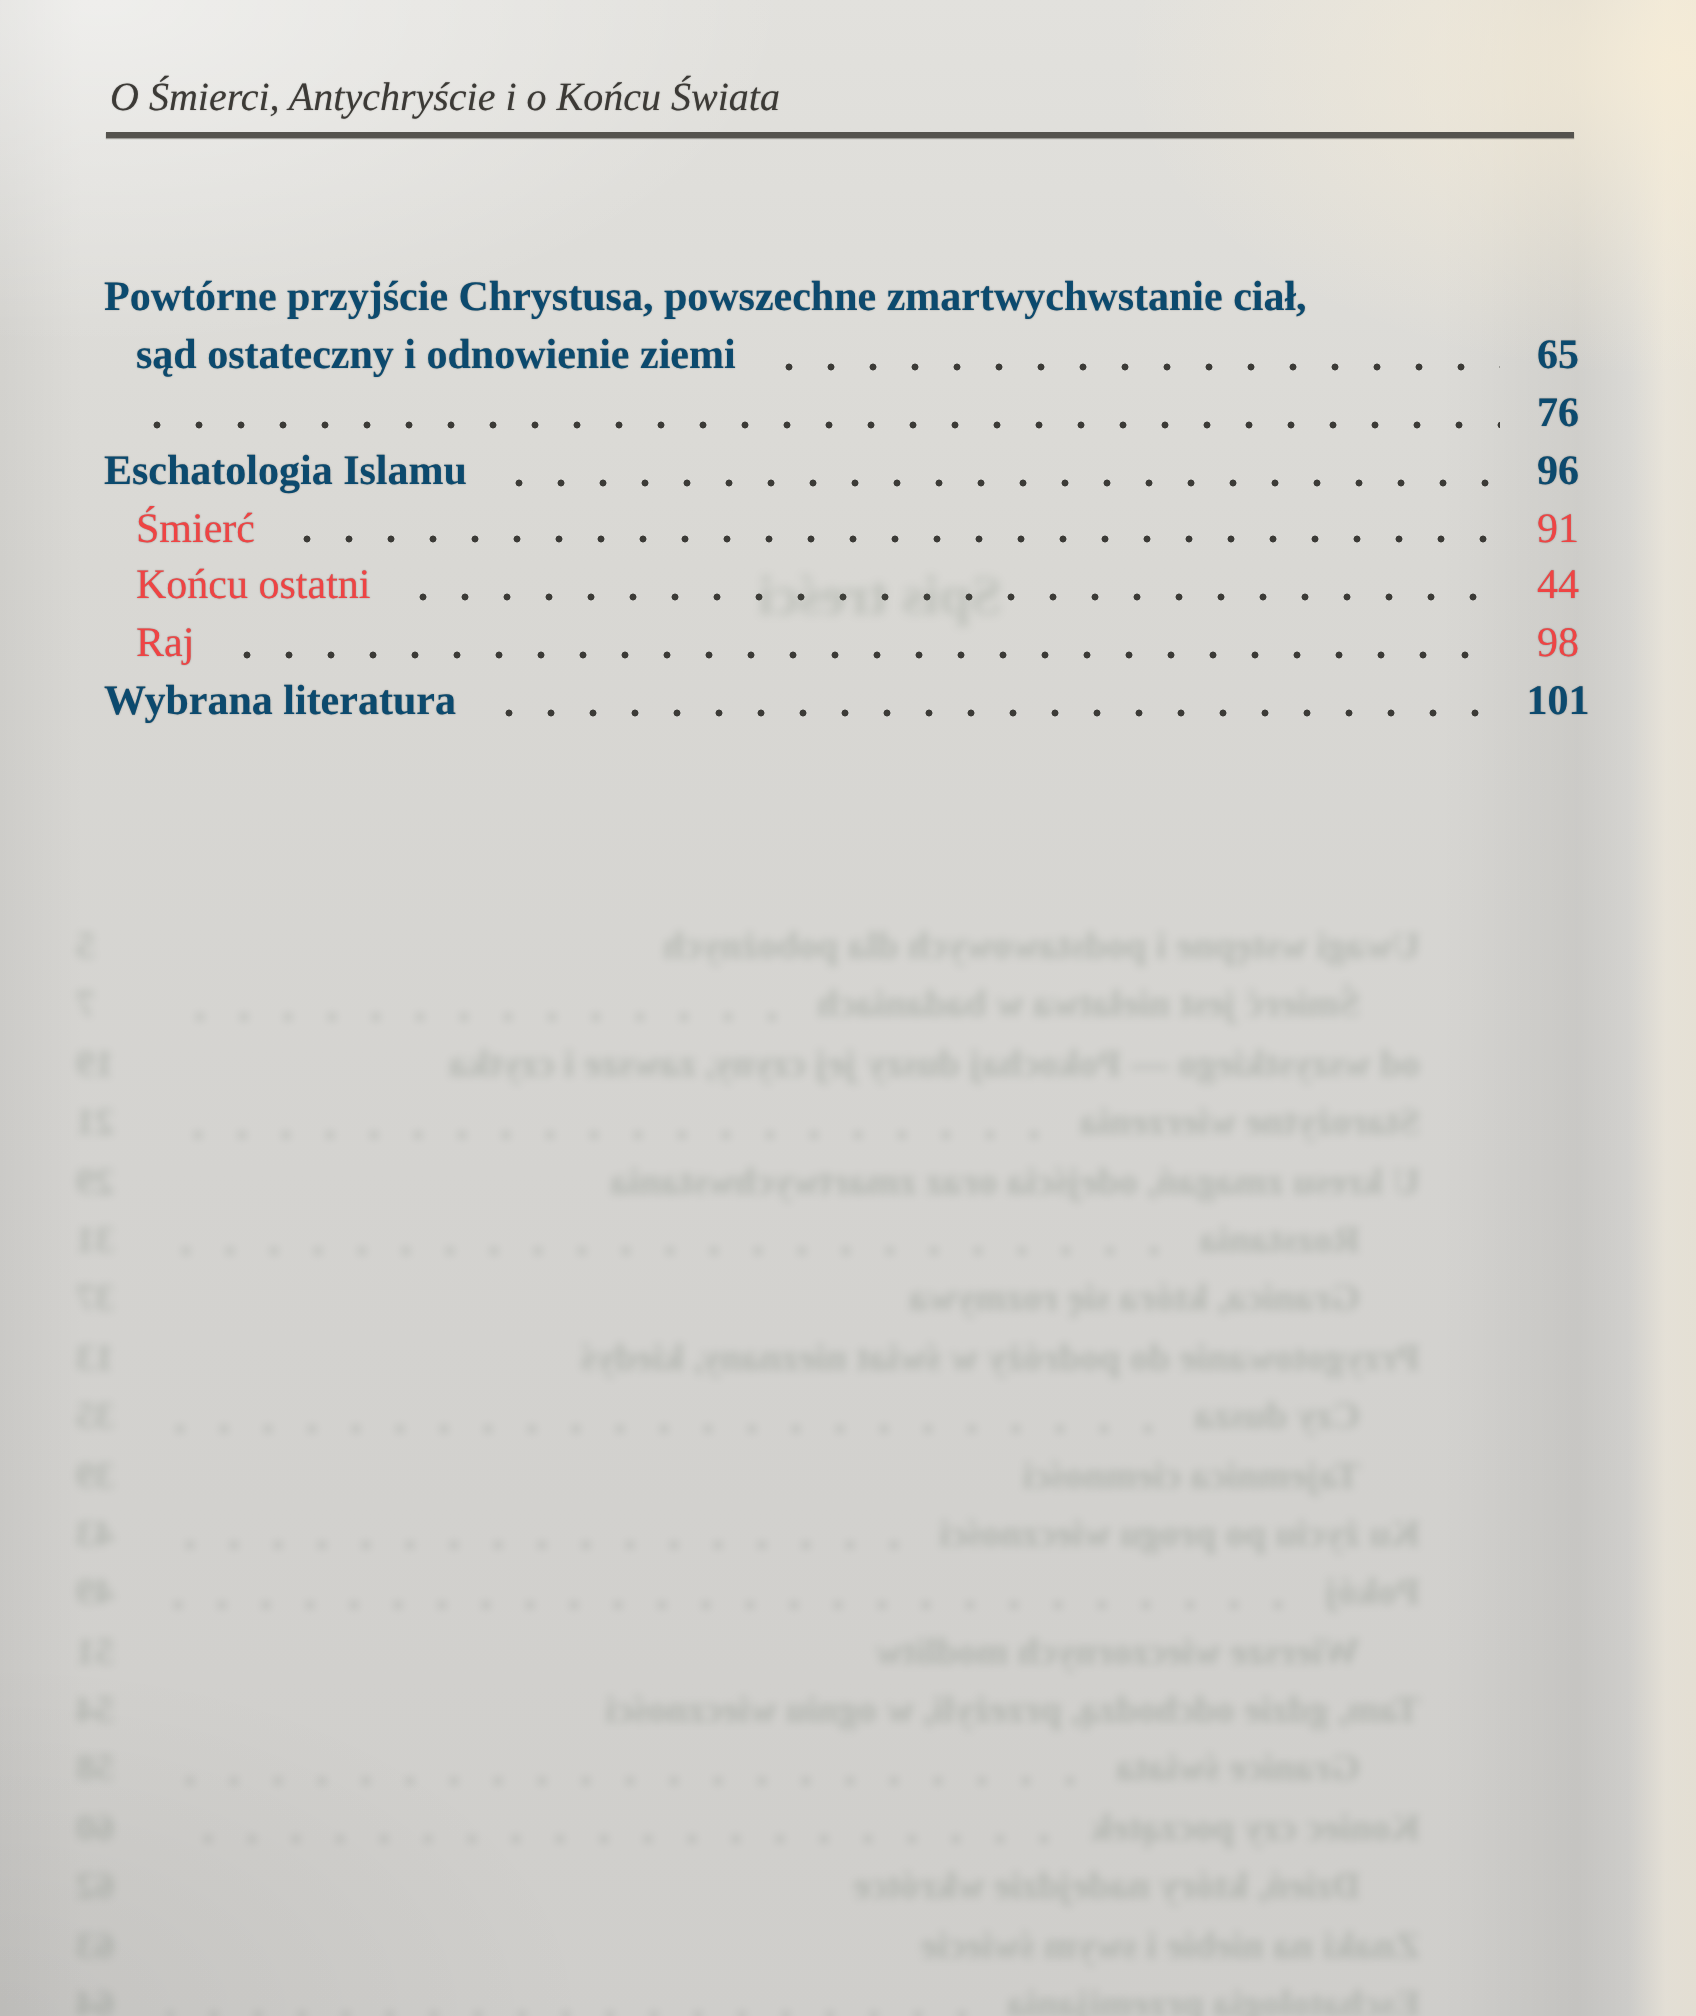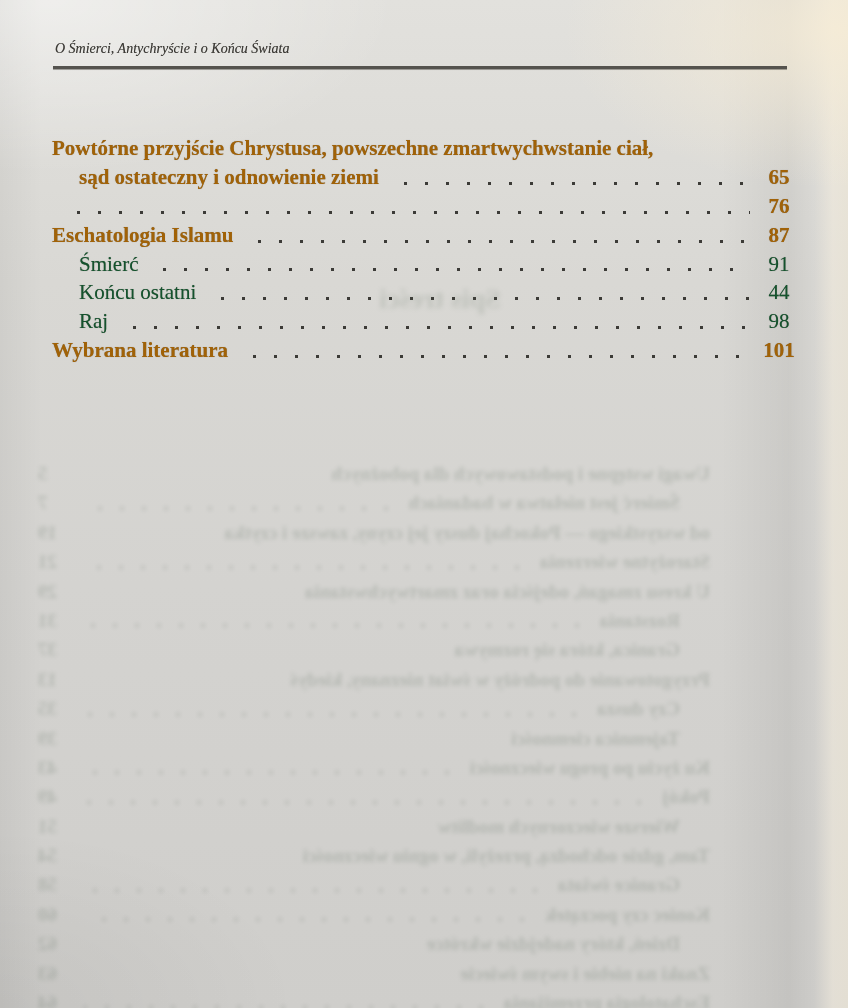--- a/index.html
+++ b/index.html
@@ -18,21 +18,21 @@
       radial-gradient(ellipse 420px 240px at 99% 3%, rgba(246,236,214,0.85), rgba(246,236,214,0) 66%),
       linear-gradient(90deg, rgba(0,0,0,0.045) 0%, rgba(0,0,0,0) 5%, rgba(0,0,0,0) 85%, rgba(0,0,0,0.055) 93%, rgba(0,0,0,0.01) 96%, rgba(243,236,221,0.55) 98.2%, rgba(238,231,215,0.65) 100%),
       radial-gradient(ellipse 500px 300px at 0% 100%, rgba(0,0,0,0.05), rgba(0,0,0,0) 60%),
       linear-gradient(180deg, #e2e1dd 0%, #d9d8d4 28%, #d4d3d0 58%, #cfcecb 100%);
   }
 
   
   .running-head {
     position: absolute; left: 55px; top: 36px;
     font-style: italic;
-    font-size: 14px; line-height: 26px;
+    font-size: 20px; line-height: 26px;
     color: #3c3a36;
     text-shadow: 0 0 0.6px rgba(60,58,54,0.55);
     white-space: nowrap;
   }
   .head-rule {
     position: absolute; left: 53px; top: 66px;
     width: 734px; height: 2.6px;
     background: #55534e;
     box-shadow: 0 0.5px 0.5px rgba(85,83,78,0.5);
   }
@@ -40,26 +40,26 @@
   
   .toc {
     position: absolute; left: 52px; top: 134px; width: 748px;
     color: #262520;
   }
   .toc-row {
     display: flex; align-items: baseline;
     height: 28.9px; line-height: 28.9px;
     font-size: 21px;
     font-weight: 400;
-    color: #14532d;
+    color: #ef4444;
     text-shadow: 0 0 0.7px rgba(44,42,38,0.5);
     white-space: nowrap;
   }
-  .toc-row.bold { font-weight: 700; color: #a16207; }
-  .toc-row.indent-1 .toc-label { margin-left: 27px; }
+  .toc-row.bold { font-weight: 700; color: #0c4a6e; }
+  .toc-row.indent-1 .toc-label { margin-left: 16px; }
   .toc-label { flex: 0 0 auto; }
   .toc-leader {
     flex: 1 1 auto;
     align-self: stretch;
     margin: 0 8px 0 12px;
     background-image: radial-gradient(circle, #2e2d29 1.55px, rgba(46,45,41,0) 1.9px);
     background-size: 21px 5px;
     background-repeat: repeat-x;
     background-position: left 4px bottom 6px;
     opacity: 0.92;
@@ -130,21 +130,21 @@
 
   <div class="toc-row bold">
     <span class="toc-leader"></span>
     <span class="toc-page">76</span>
   </div>
 
 
   <div class="toc-row bold">
     <span class="toc-label">Eschatologia Islamu</span>
     <span class="toc-leader"></span>
-    <span class="toc-page">87</span>
+    <span class="toc-page">96</span>
   </div>
 
   <div class="toc-row indent-1">
     <span class="toc-label">Śmierć</span>
     <span class="toc-leader"></span>
     <span class="toc-page">91</span>
   </div>
 
   <div class="toc-row indent-1">
     <span class="toc-label">Końcu ostatni</span>

